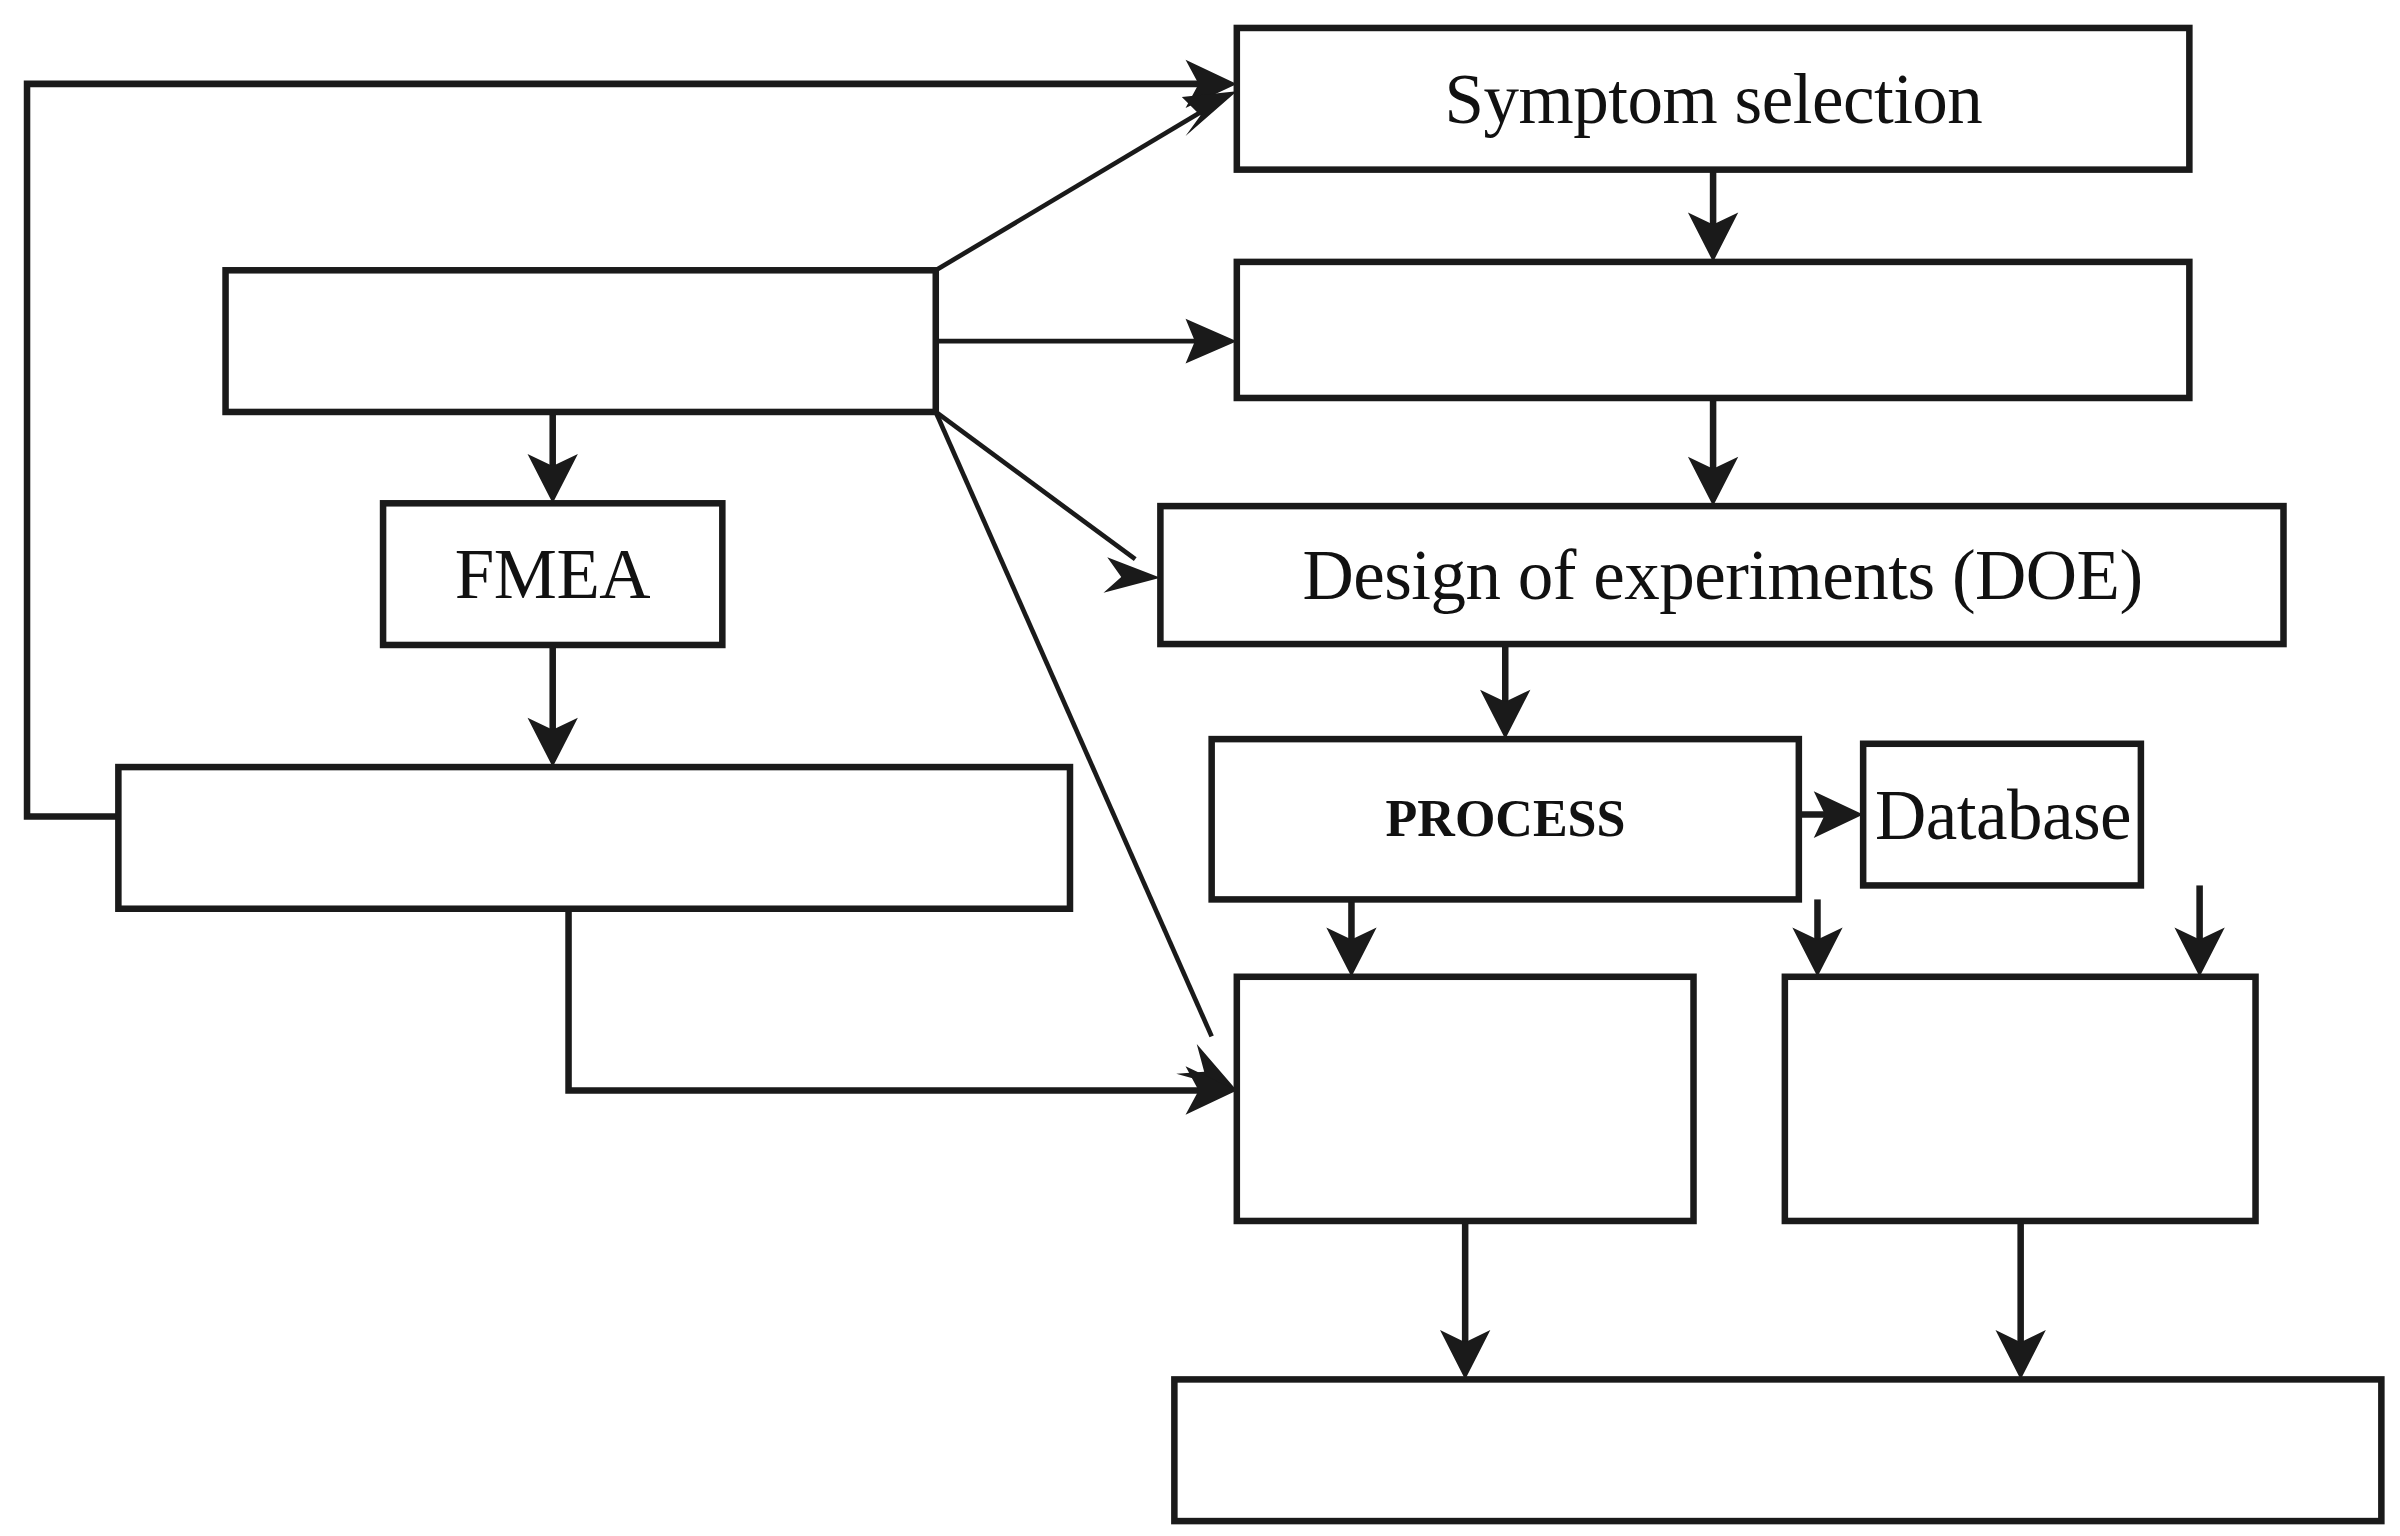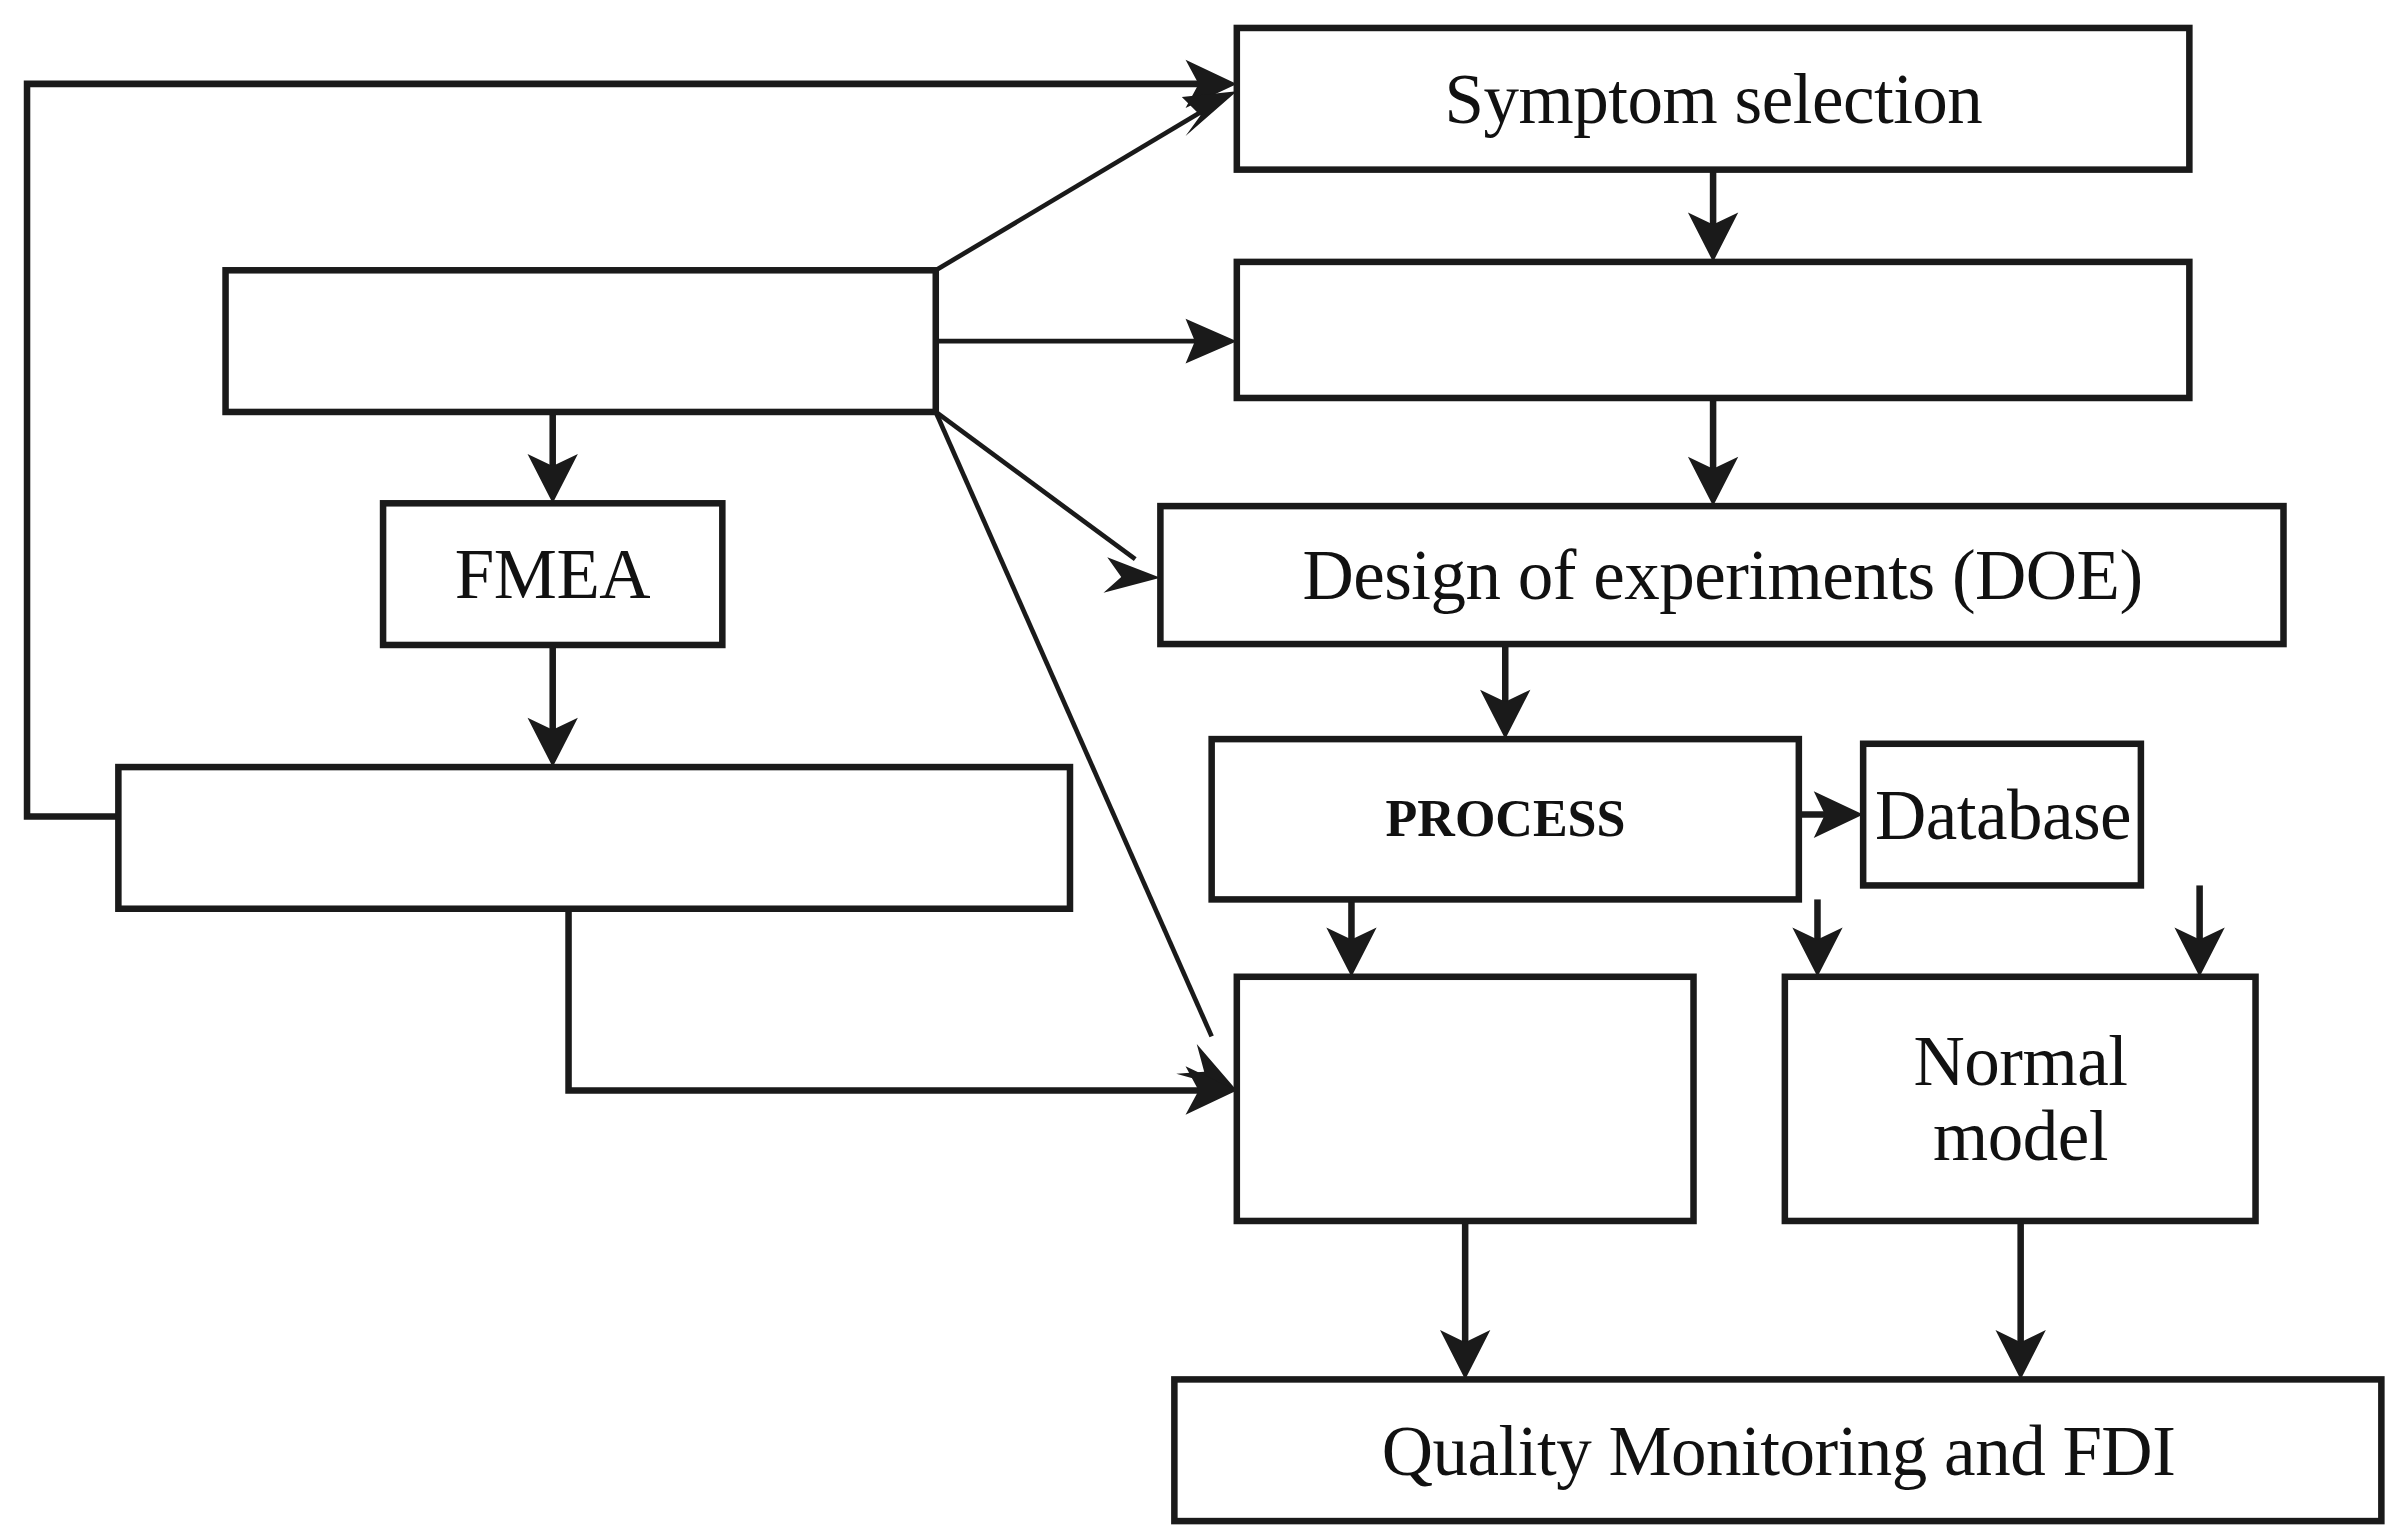--- a/index.html
+++ b/index.html
@@ -132,19 +132,16 @@
     <rect class="node-rect" x="1260" y="1480" width="1295" height="152"></rect>
     <rect class="node-rect" x="242" y="290" width="762" height="152"></rect>
     <rect class="node-rect" x="411" y="540" width="364" height="152"></rect>
     <rect class="node-rect" x="127" y="823" width="1021" height="152"></rect>
   </svg>
 
   <div class="node-label" style="left:1237px;top:28px;width:953px;height:142px;">Symptom selection</div>
   <div class="node-label" style="left:1161px;top:506px;width:1123px;height:138px;">Design of experiments (DOE)</div>
   <div class="node-label bold" style="left:1212px;top:739px;width:587px;height:160px;font-size:52px;">PROCESS</div>
   <div class="node-label" style="left:1864px;top:744px;width:278px;height:142px;">Database</div>
-  <div class="node-label" style="left:1785px;top:977px;width:471px;height:244px;">Normal
-model</div>
-  <div class="node-label" style="left:1175px;top:1380px;width:1207px;height:142px;">Quality Monitoring and FDI</div>
   <div class="node-label" style="left:383px;top:503px;width:339px;height:142px;text-align:center;">FMEA</div>
 
 </div>
 
 
 </body></html>

